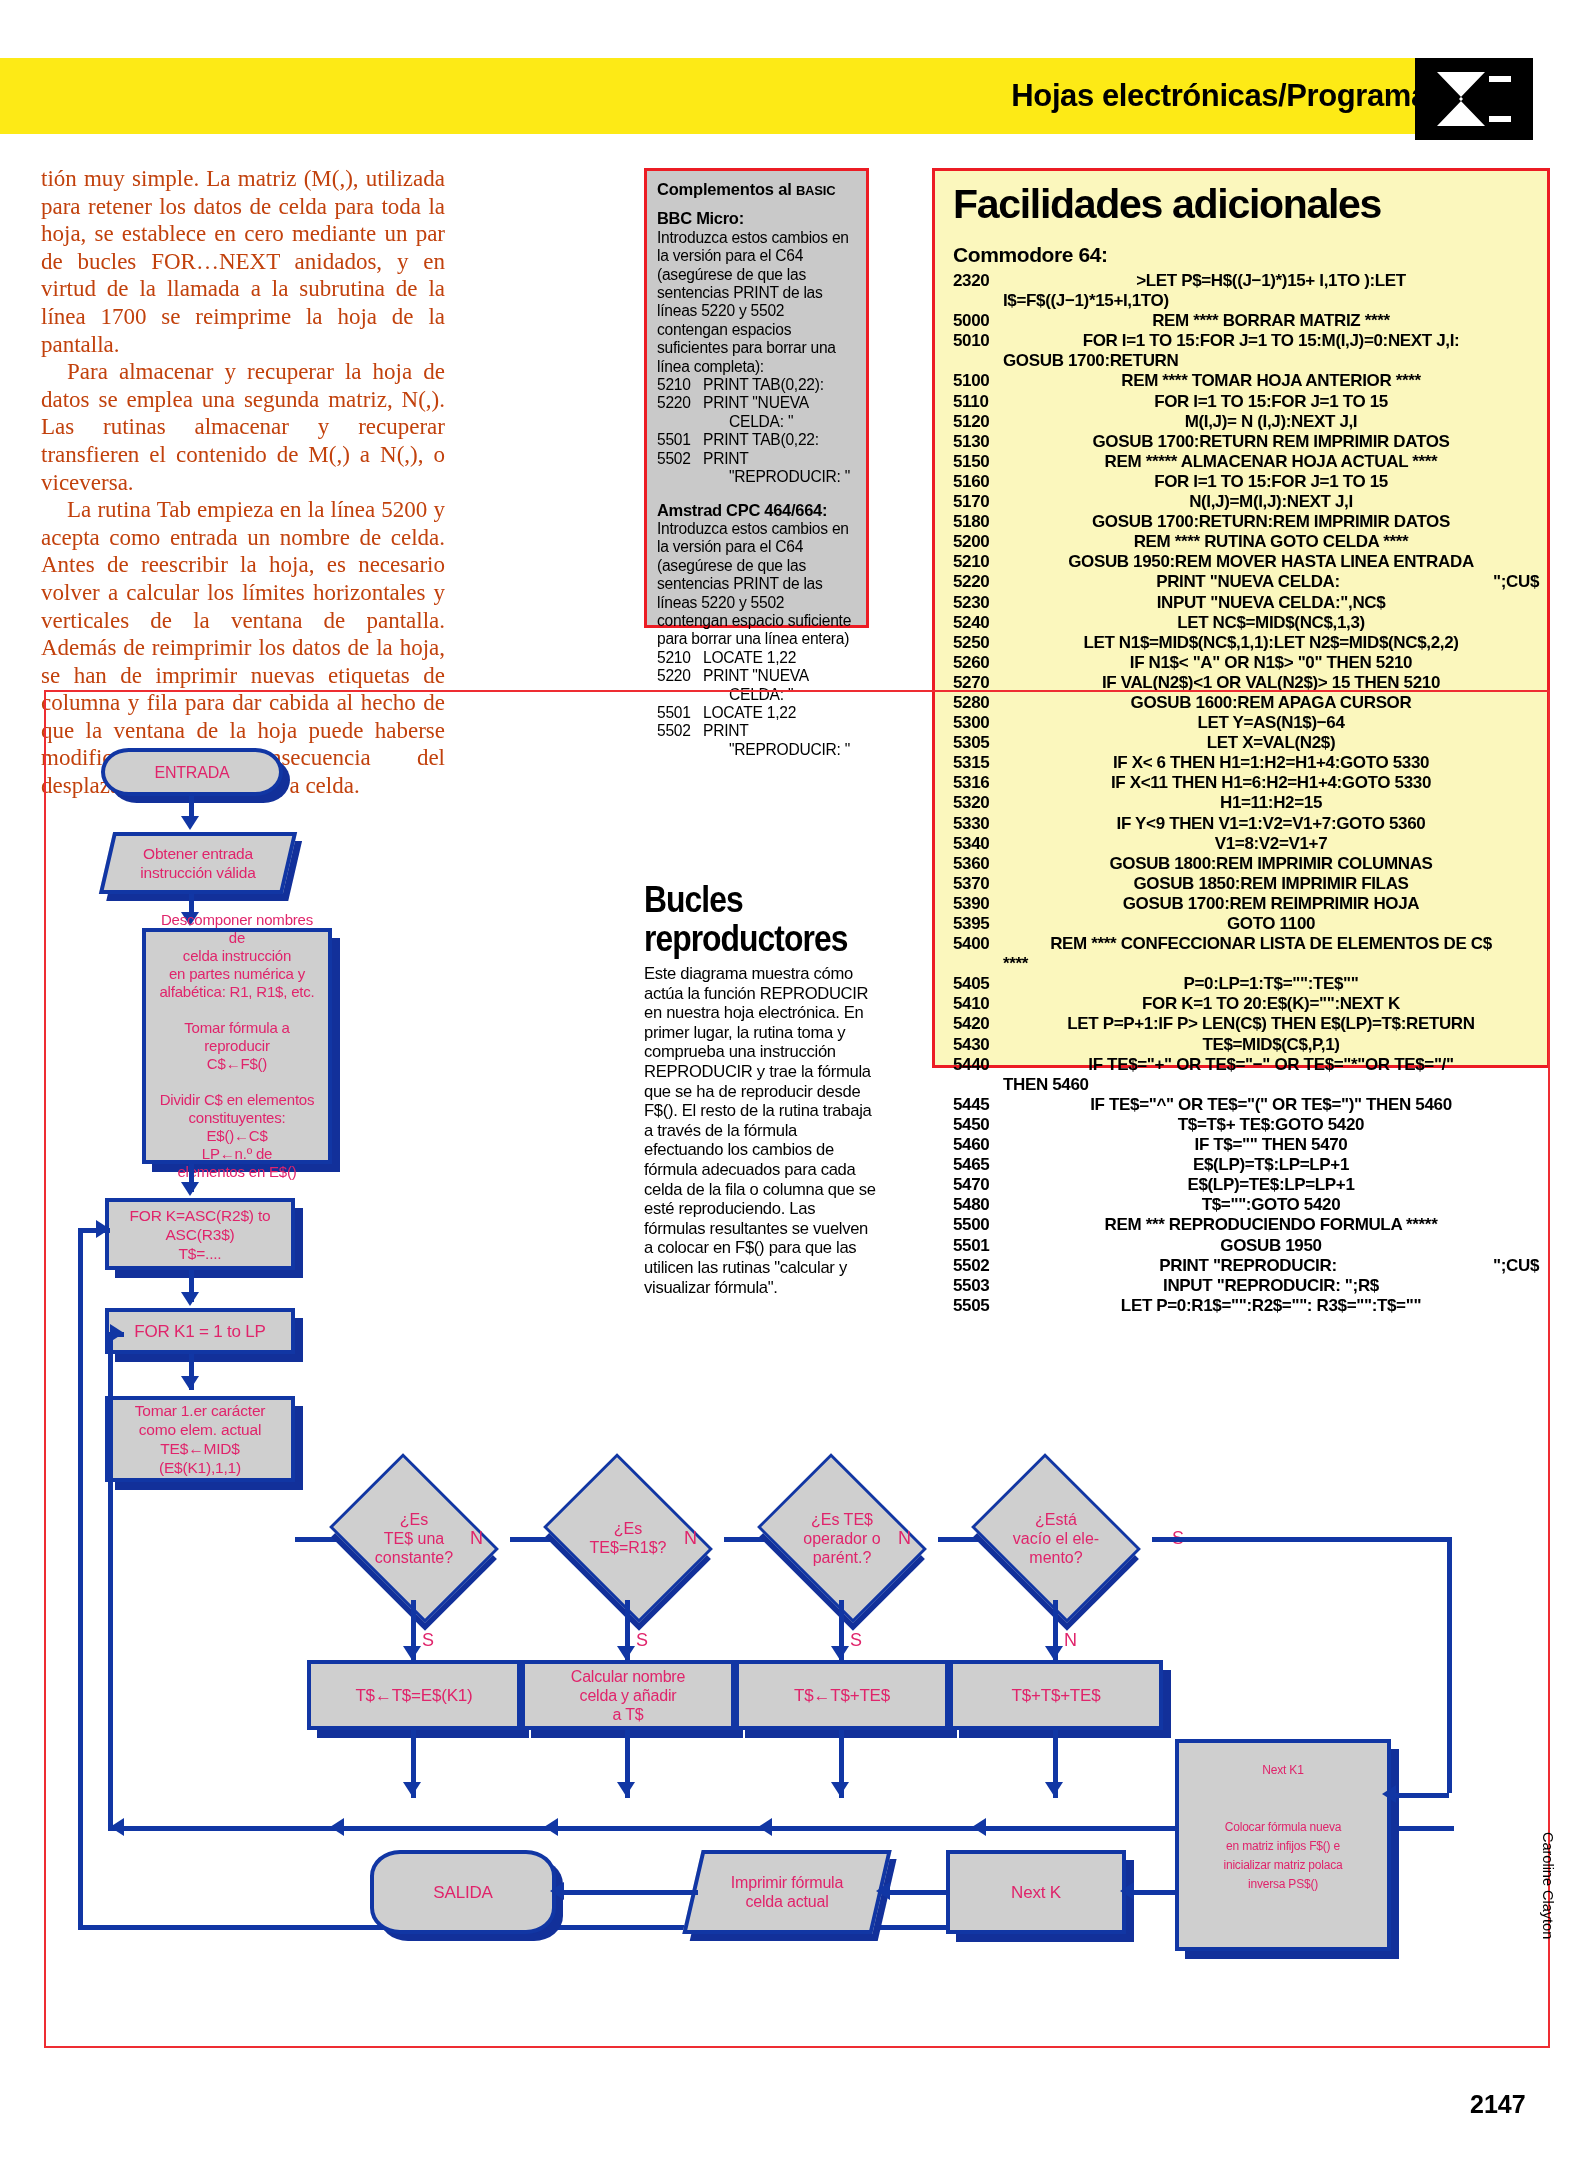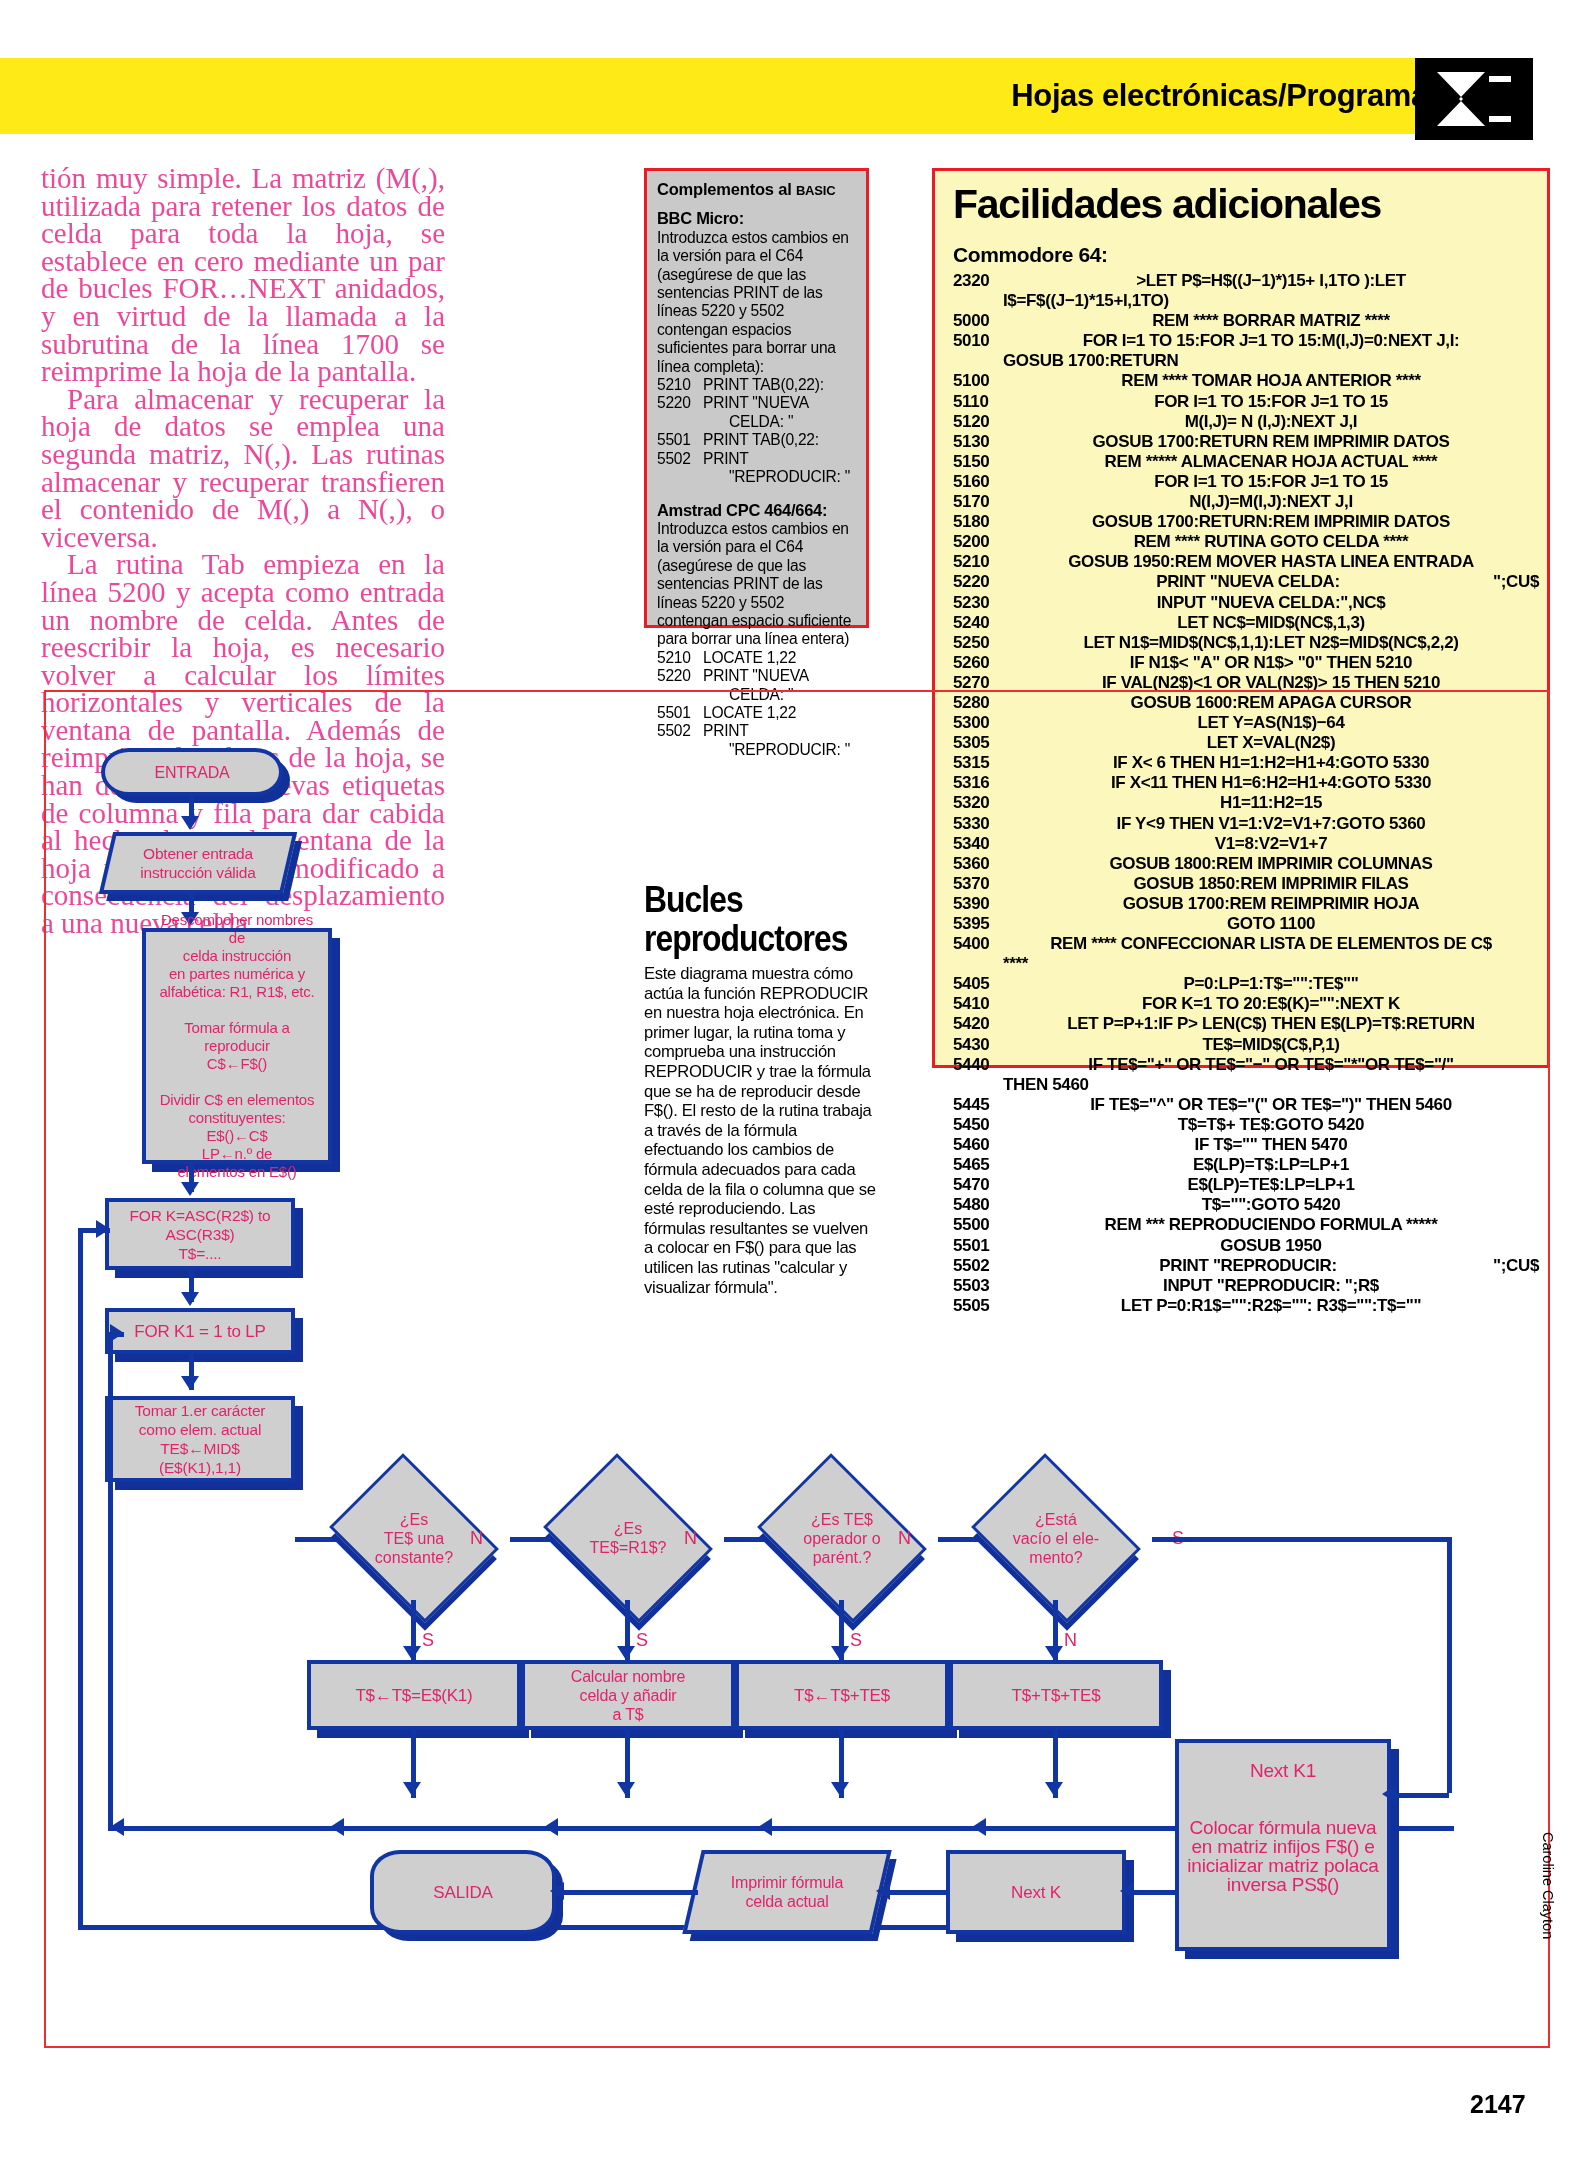--- a/index.html
+++ b/index.html
@@ -44,23 +44,23 @@
     overflow: hidden;
   }
   #header-logo svg { display: block; }
 
   
   #body-column {
     position: absolute;
     left: 41px; top: 165px;
     width: 404px;
     font-family: "Liberation Serif", serif;
-    font-size: 29px;
+    font-size: 23px;
     line-height: 27.6px;
-    color: #ec4899;
+    color: #c2410c;
     text-align: justify;
   }
   #body-column p { margin: 0; }
   #body-column p.indent { text-indent: 26px; }
 
   
   #complementos-box {
     position: absolute;
     left: 644px; top: 168px;
     width: 225px; height: 460px;
@@ -542,21 +542,21 @@
 <div class="vline" style="left:108px; top:1332px; height:496px;"></div>
 <div class="hline" style="left:108px; top:1332px; width:16px;"></div>
 <div class="arrow-r" style="left:110px; top:1324px;"></div>
 
 <div class="vline" style="left:78px; top:1228px; height:700px;"></div>
 <div class="hline" style="left:78px; top:1228px; width:32px;"></div>
 <div class="arrow-r" style="left:96px; top:1220px;"></div>
 <div class="hline" style="left:78px; top:1925px; width:1000px;"></div>
 <div class="vline" style="left:1073px; top:1858px; height:70px;"></div>
 
-<div class="fnode" style="left:1175px; top:1739px; width:216px; height:212px; font-size:19px; line-height:19px; align-items:flex-start;">
+<div class="fnode" style="left:1175px; top:1739px; width:216px; height:212px; font-size:12px; line-height:19px; align-items:flex-start;">
   <span class="tx" style="white-space:pre-line; padding-top:18px;"><span>Next K1</span><br><br><br><span>Colocar fórmula nueva
 en matriz infijos F$() e
 inicializar matriz polaca
 inversa PS$()</span></span>
 </div>
 <div class="vline" style="left:1447px; top:1789px; height:4px;"></div>
 <div class="hline" style="left:1391px; top:1793px; width:58px;"></div>
 <div class="arrow-l" style="left:1382px; top:1785px;"></div>
 
 <div class="fnode" style="left:946px; top:1850px; width:180px; height:84px; font-size:17px;">

